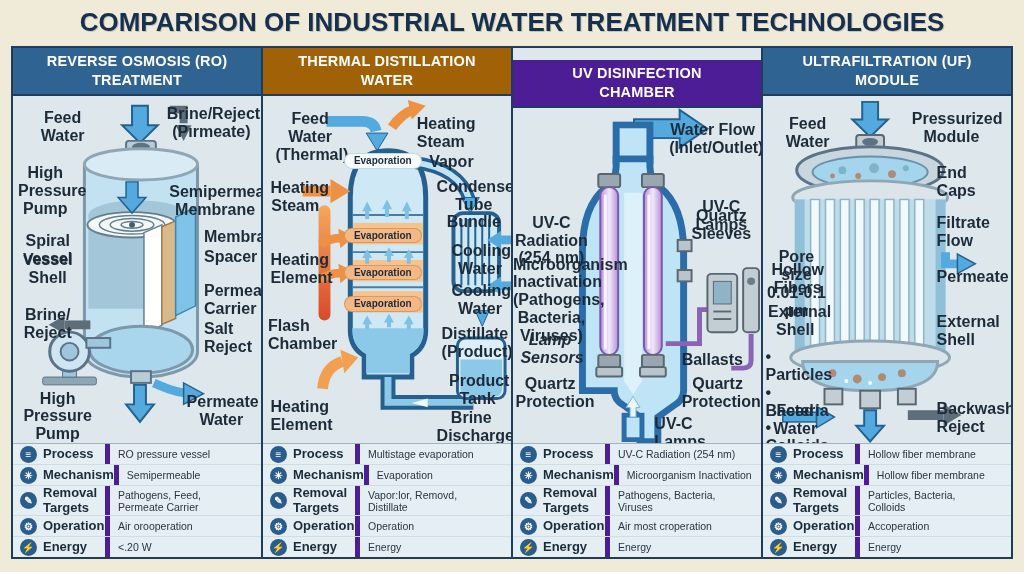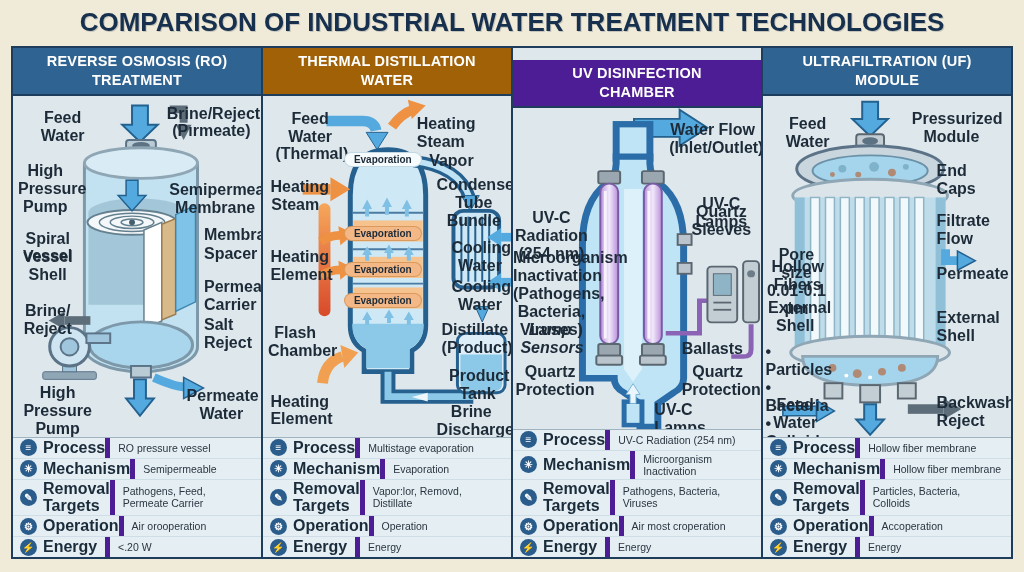--- a/index.html
+++ b/index.html
@@ -46,21 +46,21 @@
     display:flex;align-items:center;min-height:20px;
     border-top:1px solid #cfdee6;position:relative;
   }
   .spec-row:first-child{border-top:none;}
   .spec-icon{
     flex:0 0 17px;height:17px;margin:0 6px 0 7px;border-radius:50%;
     background:#2a5d8c;color:#fff;font-size:10px;line-height:17px;
     text-align:center;font-weight:bold;
   }
   .spec-label{
-    flex:0 0 62px;font-size:16px;font-weight:bold;color:#1a2b3a;
+    flex:0 0 62px;font-size:13px;font-weight:bold;color:#1a2b3a;
     line-height:1.1;white-space:pre-line;
   }
   .spec-value{
     flex:1 1 auto;font-size:10.5px;color:#2a3540;line-height:1.15;
     padding:2px 4px 2px 8px;border-left:5px solid #4c1d95;white-space:pre-line;
     align-self:stretch;display:flex;align-items:center;
   }
 </style>
 </head>
 <body>
@@ -243,21 +243,21 @@
 Tube Bundle</div>
           <div class="dlabel band-orange" style="left: 33%; top: 38.3%; width: 29%; text-align: center;">Evaporation</div>
           <div class="dlabel" style="left: 76%; top: 42%; width: 23%; text-align: center;">Cooling
 Water</div>
           <div class="dlabel" style="left: 3%; top: 44.5%; width: 20%; text-align: center;">Heating
 Element</div>
           <div class="dlabel band-orange" style="left: 33%; top: 49%; width: 29%; text-align: center;">Evaporation</div>
           <div class="dlabel" style="left: 76%; top: 53.5%; width: 23%; text-align: center;">Cooling
 Water</div>
           <div class="dlabel band-orange" style="left: 33%; top: 58%; width: 29%; text-align: center;">Evaporation</div>
-          <div class="dlabel" style="left: 2%; top: 63.5%; width: 22%; text-align: center; margin-top: 12px;">Flash
+          <div class="dlabel" style="left: 2%; top: 63.5%; width: 22%; text-align: left;">Flash
 Chamber</div>
           <div class="dlabel" style="left: 72%; top: 66%; width: 26%; text-align: center;">Distillate
 (Product)</div>
           <div class="dlabel" style="left: 75%; top: 79.5%; width: 23%; text-align: center;">Product
 Tank</div>
           <div class="dlabel" style="left: 3%; top: 87%; width: 20%; text-align: center;">Heating
 Element</div>
           <div class="dlabel" style="left: 70%; top: 90%; width: 28%; text-align: center;">Brine
 Discharge</div>
         </div>

